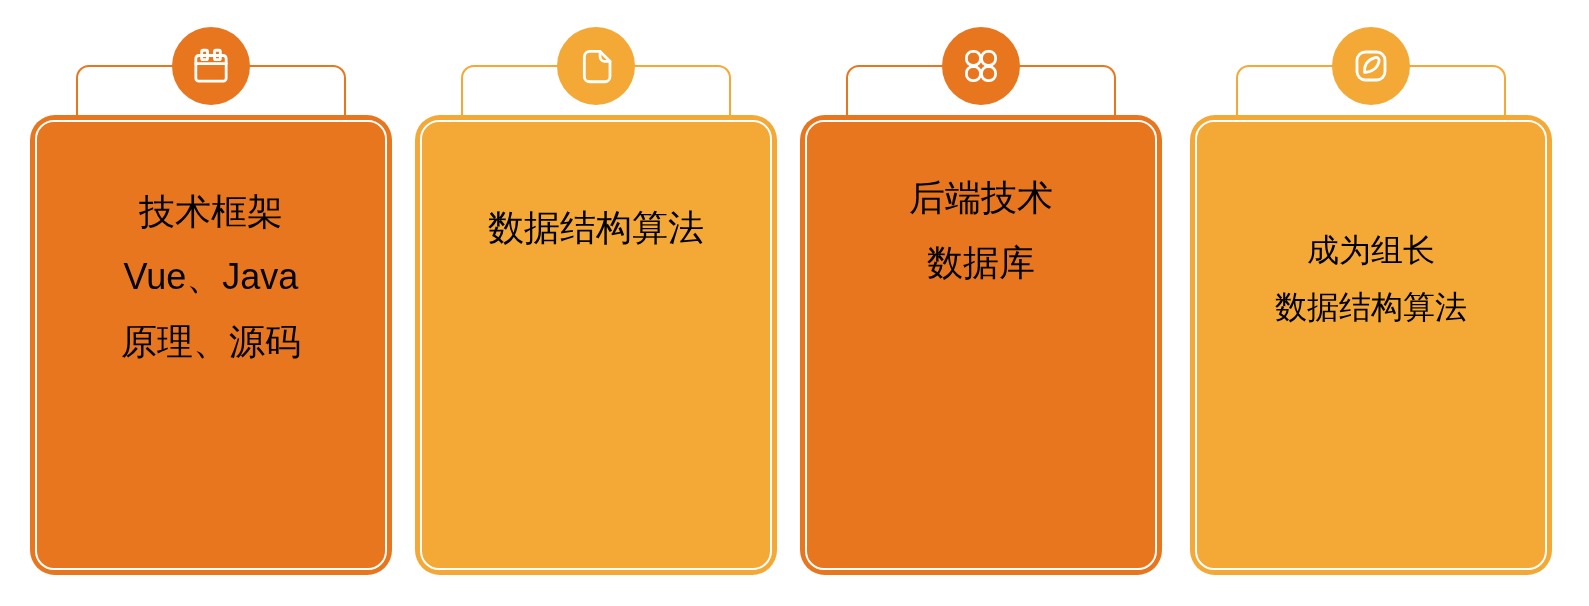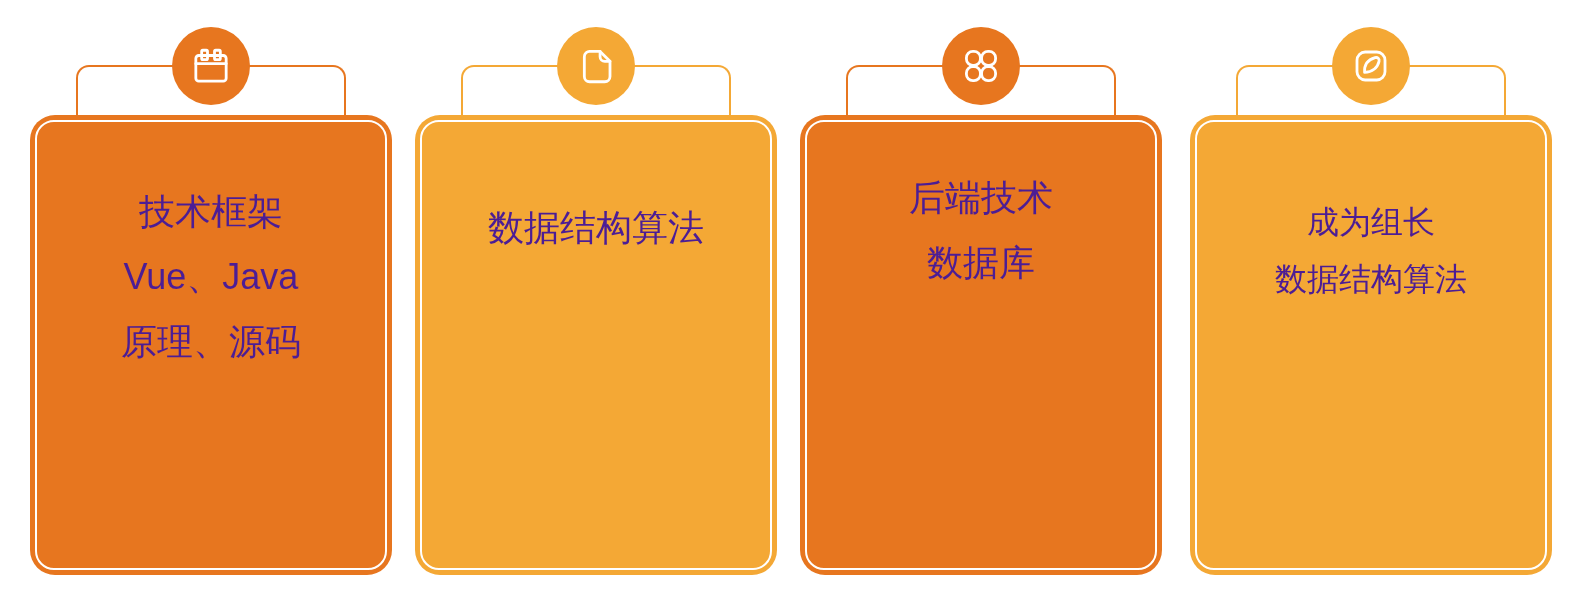--- a/index.html
+++ b/index.html
@@ -80,30 +80,30 @@
     position: absolute;
     inset: 5px;
     border: 2.5px solid #ffffff;
     border-radius: 19px;
     pointer-events: none;
   }
   .card-text {
     position: relative;
     margin: 0 auto;
     width: 322px;
-    color: #4c1d95;
+    color: #000000;
     text-align: center;
     font-size: 36px;
     line-height: 65px;
   }
   .card-group:nth-of-type(1) .card-text { padding-top: 64px; }
   .card-group:nth-of-type(2) .card-text { padding-top: 80px; }
   .card-group:nth-of-type(3) .card-text { padding-top: 50px; }
   .card-group:nth-of-type(4) .card-text {
-    padding-top: 79px;
+    padding-top: 107px;
     font-size: 32px;
     line-height: 57px;
     width: 300px;
   }
   .card-line { white-space: normal; }
 </style>
 </head>
 <body>
 
 <div class="board">

